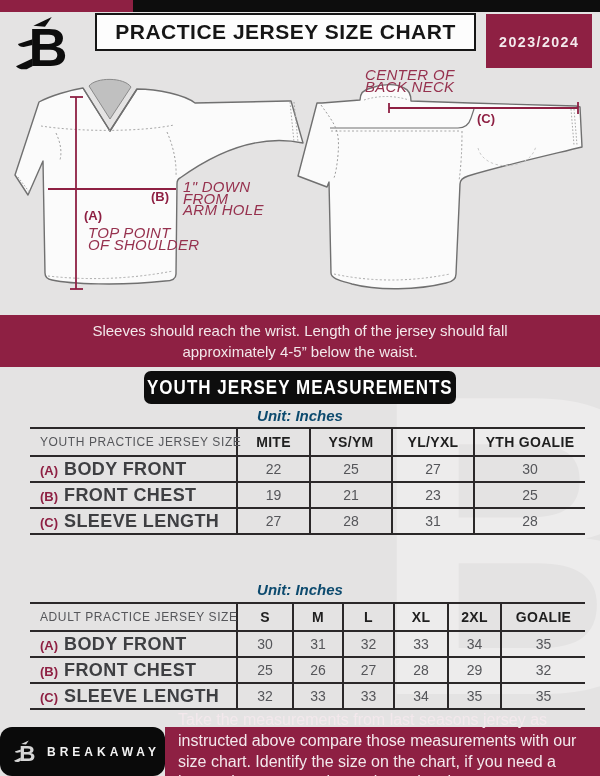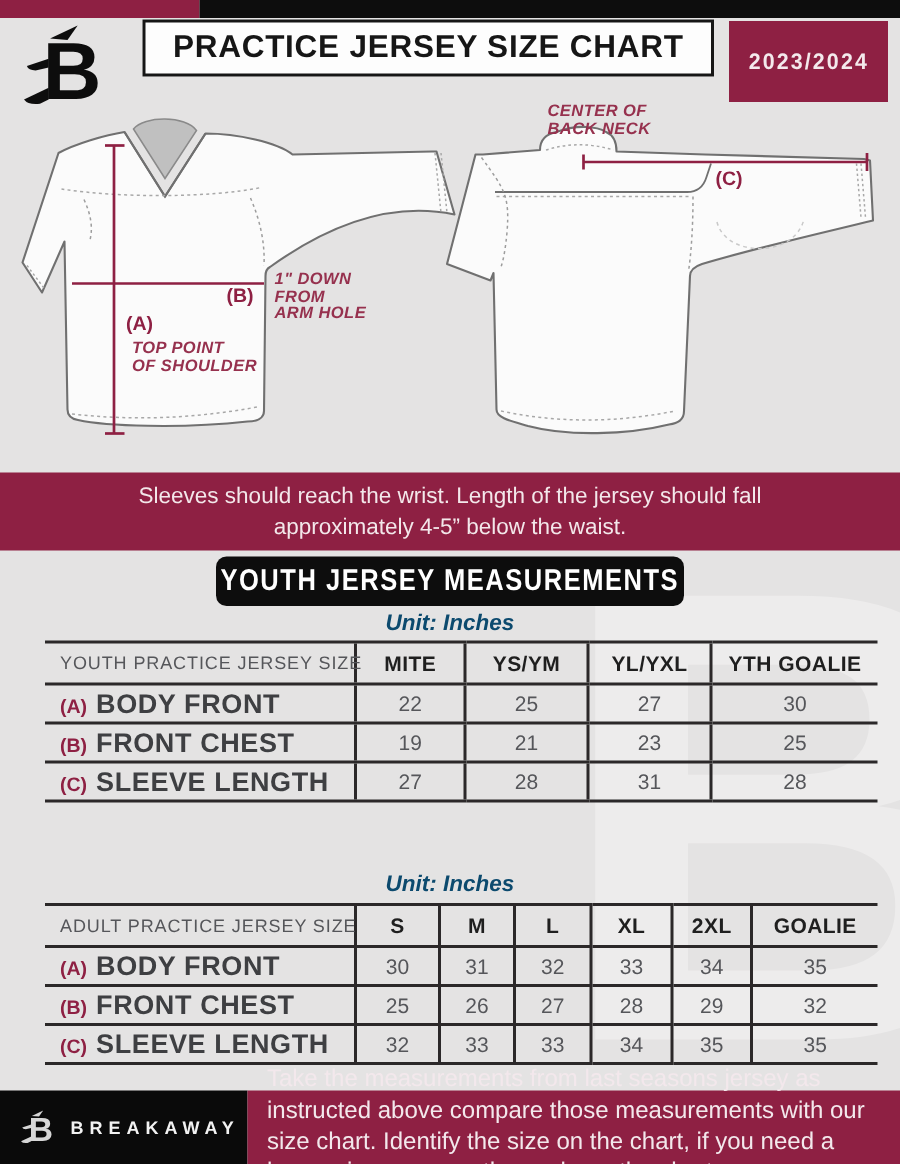--- a/index.html
+++ b/index.html
@@ -29,22 +29,22 @@
   
   .watermark{
     position:absolute;left:368px;top:330px;width:260px;height:430px;
     font-size:430px;line-height:430px;font-weight:bold;color:#edecec;
     user-select:none;pointer-events:none;overflow:hidden;
   }
   
   .diagram{position:absolute;left:0;top:60px;width:600px;height:258px;}
   .diag-label{position:absolute;color:#8e2043;font-weight:bold;font-size:13px;}
   .diag-note{
-    position:absolute;color:#96314e;font-style:italic;font-size:11px;
-    line-height:11.5px;letter-spacing:.3px;white-space:pre-line;font-weight:700;
+    position:absolute;color:#96314e;font-style:italic;font-size:15px;
+    line-height:11.5px;letter-spacing:.3px;white-space:pre-line;font-weight:400;
   }
   
   .banner{
     position:absolute;left:0;top:315px;width:600px;height:52px;background:#8e2043;
     display:flex;align-items:center;justify-content:center;
   }
   .banner-text{
     width:492px;text-align:center;color:#f3e7ea;font-size:15px;line-height:1.42;
   }
   
@@ -84,21 +84,21 @@
     font-weight:normal;color:#55565a;font-size:12px;letter-spacing:.6px;
   }
   .size-table th.sz{font-weight:bold;color:#1f1f1f;font-size:14px;letter-spacing:.3px;}
   .size-table td.val{color:#55565a;font-size:14px;}
   .row-letter{color:#8e2043;font-weight:bold;font-size:13px;margin-right:6px;}
   .row-name{color:#3e3f42;font-weight:600;font-size:18px;letter-spacing:.4px;}
   
   .footer{position:absolute;left:0;top:727px;width:600px;height:49px;display:flex;}
   .footer-black{
     width:165px;background:#0a0a0a;display:flex;align-items:center;
-    padding-left:14px;box-sizing:border-box;gap:9px;color:#d6d6d6;
+    padding-left:14px;box-sizing:border-box;gap:9px;color:#d6d6d6;border-radius:12px;
   }
   .footer-logo{width:24px;height:28px;color:#d6d6d6;flex:none;}
   .footer-brand{color:#f2f2f2;font-weight:bold;font-size:12px;letter-spacing:4px;white-space:nowrap;}
   .footer-maroon{
     flex:1;background:#8e2043;color:#f3e8ec;
     font-size:16px;line-height:1.3;padding:4px 10px 4px 13px;box-sizing:border-box;
     display:flex;align-items:center;
   }
 </style>
 </head>

